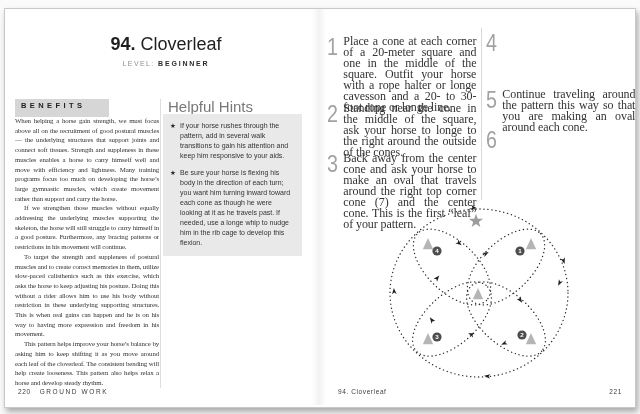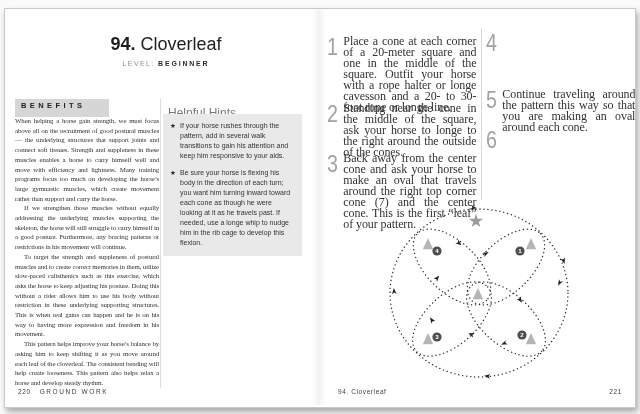--- a/index.html
+++ b/index.html
@@ -36,21 +36,21 @@
     position:absolute;left:15px;top:116px;width:144px;height:274px;overflow:hidden;
     font-family:"Liberation Serif",serif;
     font-size:6.9px;line-height:9.7px;letter-spacing:-0.15px;
     text-align:justify;color:#333;
   }
   .benefits-text p{margin:0;}
   .benefits-text p + p{text-indent:9px;}
 
   .col-rule{position:absolute;left:160px;top:99px;width:1px;height:289px;background:#dedede;}
 
-  .hints-title{position:absolute;left:168px;top:106px;font-size:12px;color:#787878;}
+  .hints-title{position:absolute;left:168px;top:98px;font-size:15px;color:#787878;}
   .hints-box{
     position:absolute;left:163px;top:114px;width:139px;
     background:#e9e9e9;padding:7px 7px 8px 7px;box-sizing:border-box;
   }
   .hint{display:flex;gap:3px;font-size:7px;line-height:10px;color:#333;}
   .hint + .hint{margin-top:7px;}
   .hint .star{font-size:6.5px;line-height:10px;color:#2c2c2c;flex:0 0 7px;}
 
   .footer{position:absolute;top:388px;font-size:6.5px;color:#3d3d3d;letter-spacing:0.6px;}
   .footer-left{left:18px;}

